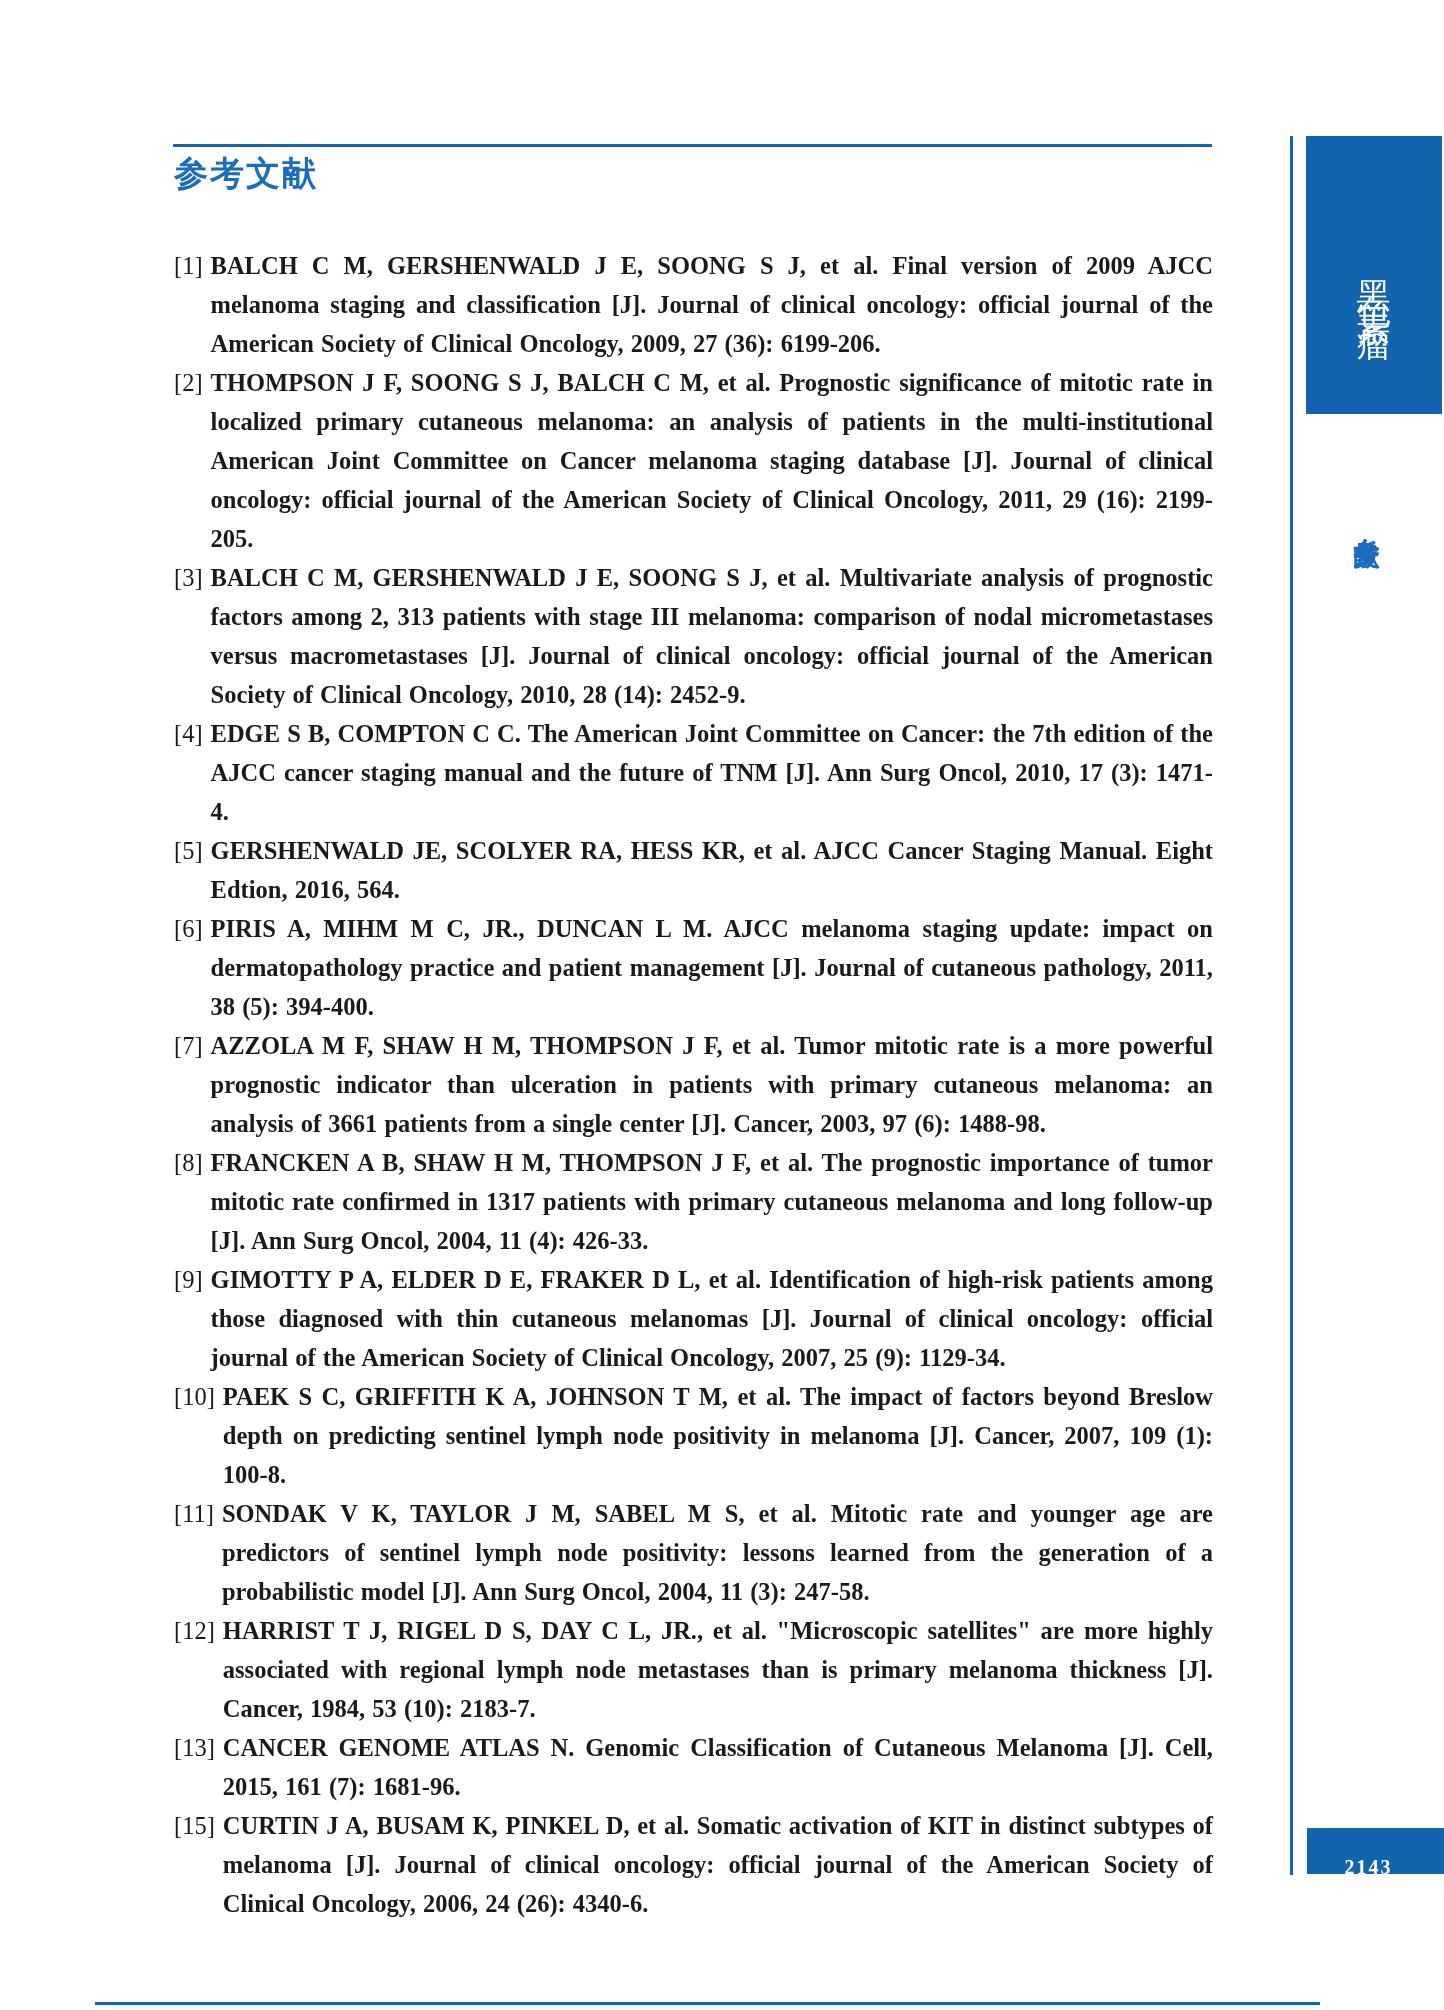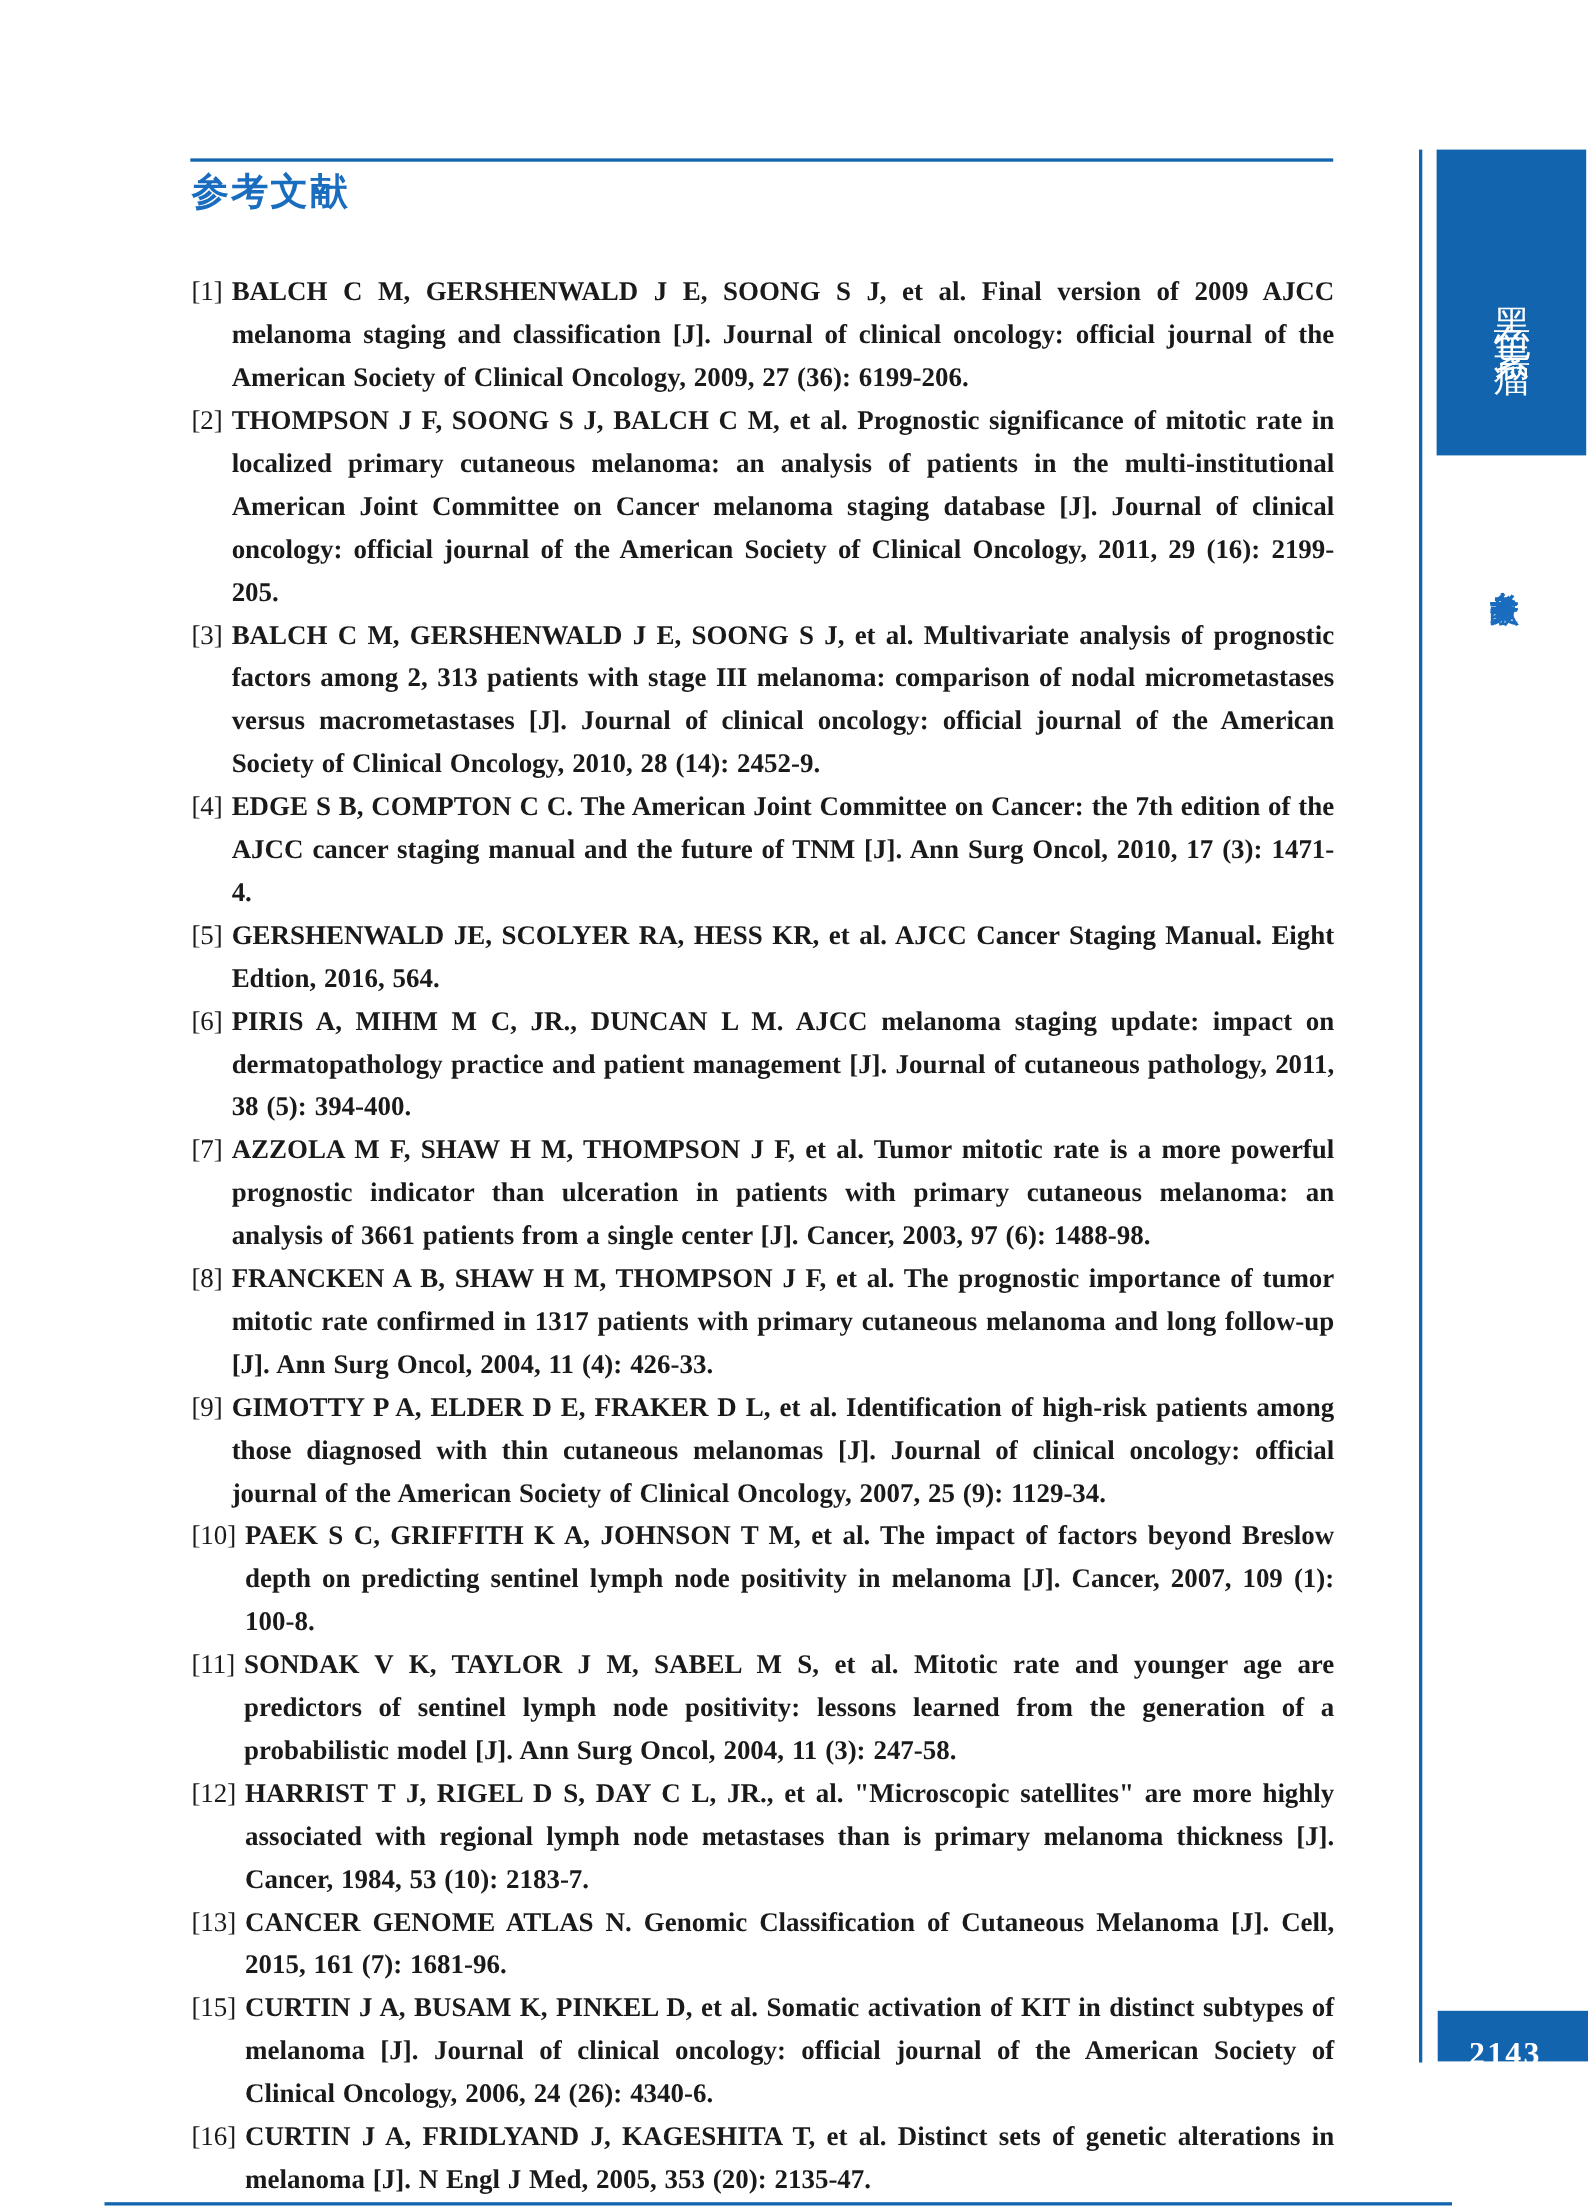--- a/index.html
+++ b/index.html
@@ -100,21 +100,21 @@
     position: absolute;
     left: 1307px; top: 1828px;
     width: 137px; height: 46px;
     background: var(--accent);
     display: flex;
     align-items: center;
     justify-content: center;
   }
   .page-num-box span {
     color: #ffffff;
-    font-size: 29px;
+    font-size: 20px;
     font-weight: bold;
     letter-spacing: 2px;
     font-family: "Liberation Serif", serif;
     padding-right: 14px;
     margin-top: 32px;
   }
   
   .bottom-rule {
     position: absolute;
     left: 95px; top: 2002px;
@@ -196,24 +196,20 @@
     <span class="ref-marker">[13]</span>
     <span class="ref-body">CANCER GENOME ATLAS N. Genomic Classification of Cutaneous Melanoma [J]. Cell, 2015, 161 (7): 1681-96.</span>
   </div>
 
 
   <div class="ref">
     <span class="ref-marker">[15]</span>
     <span class="ref-body">CURTIN J A, BUSAM K, PINKEL D, et al. Somatic activation of KIT in distinct subtypes of melanoma [J]. Journal of clinical oncology: official journal of the American Society of Clinical Oncology, 2006, 24 (26): 4340-6.</span>
   </div>
 
-  <div class="ref">
-    <span class="ref-marker">[16]</span>
-    <span class="ref-body">CURTIN J A, FRIDLYAND J, KAGESHITA T, et al. Distinct sets of genetic alterations in melanoma [J]. N Engl J Med, 2005, 353 (20): 2135-47.</span>
-  </div>
 </div>
 
   <div class="side-rule"></div>
 
   <div class="side-box">
     <span class="side-box-text">黑色素瘤</span>
   </div>
 
   <div class="side-label">参考文献</div>
 

